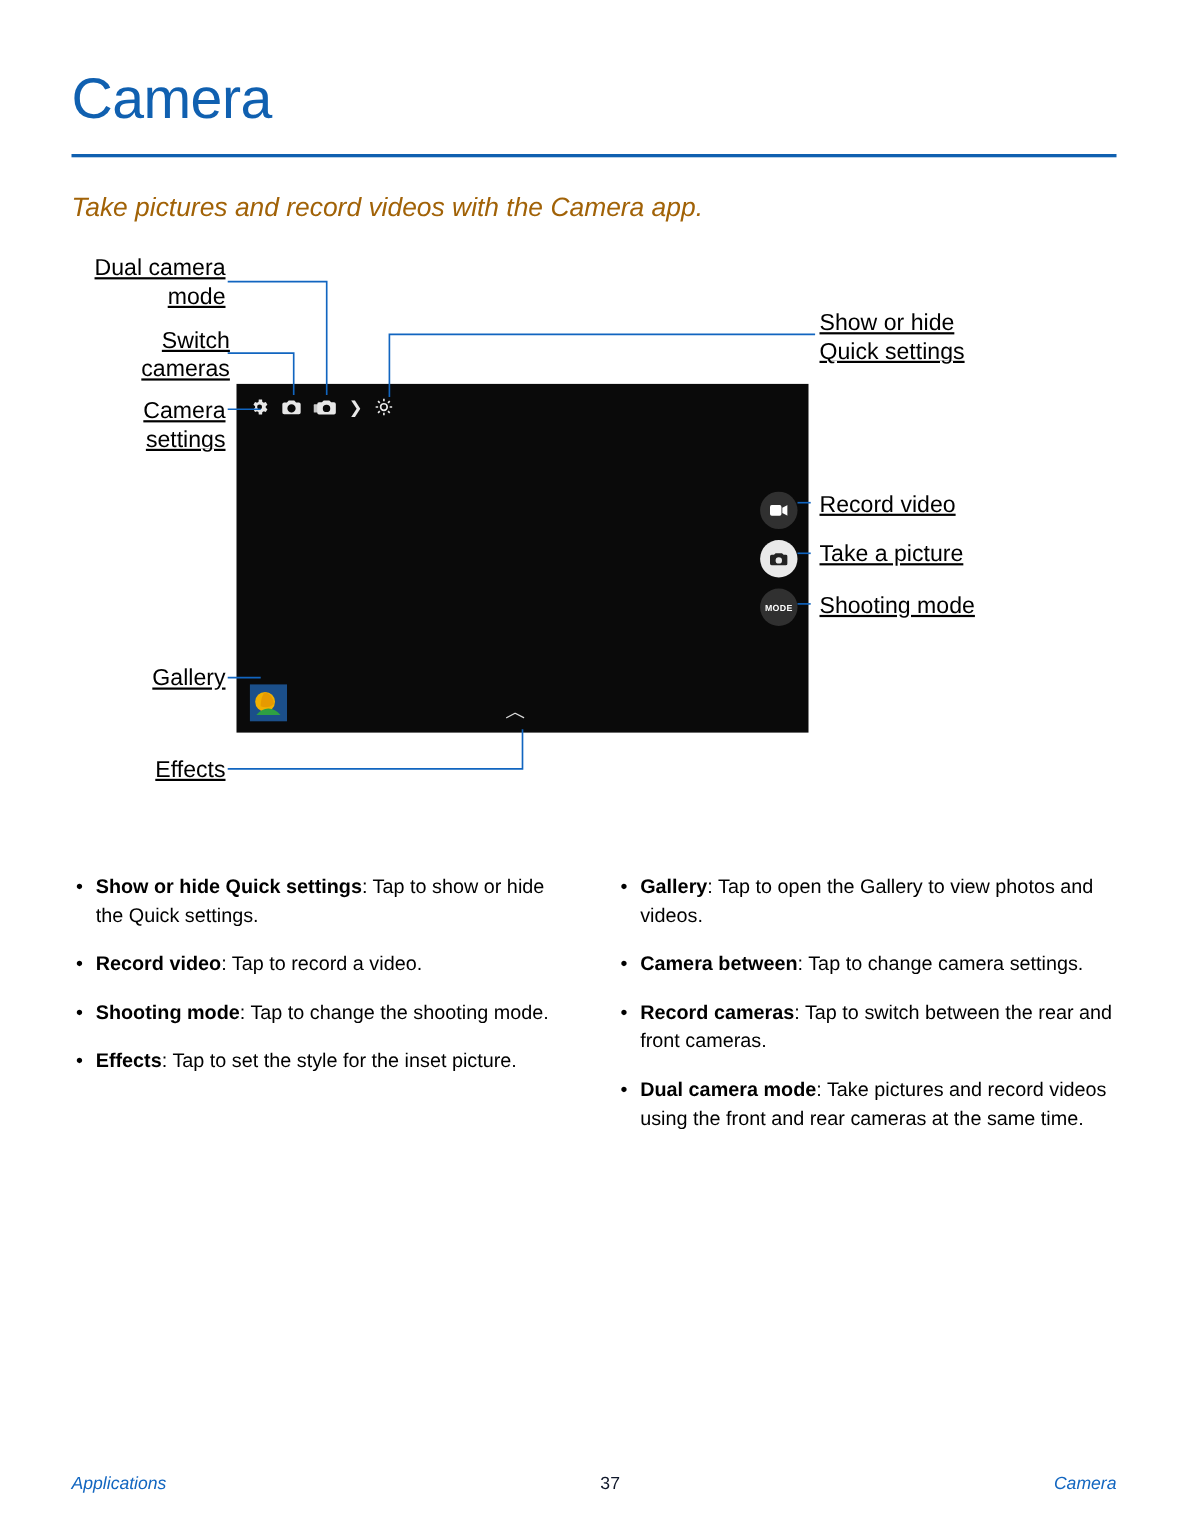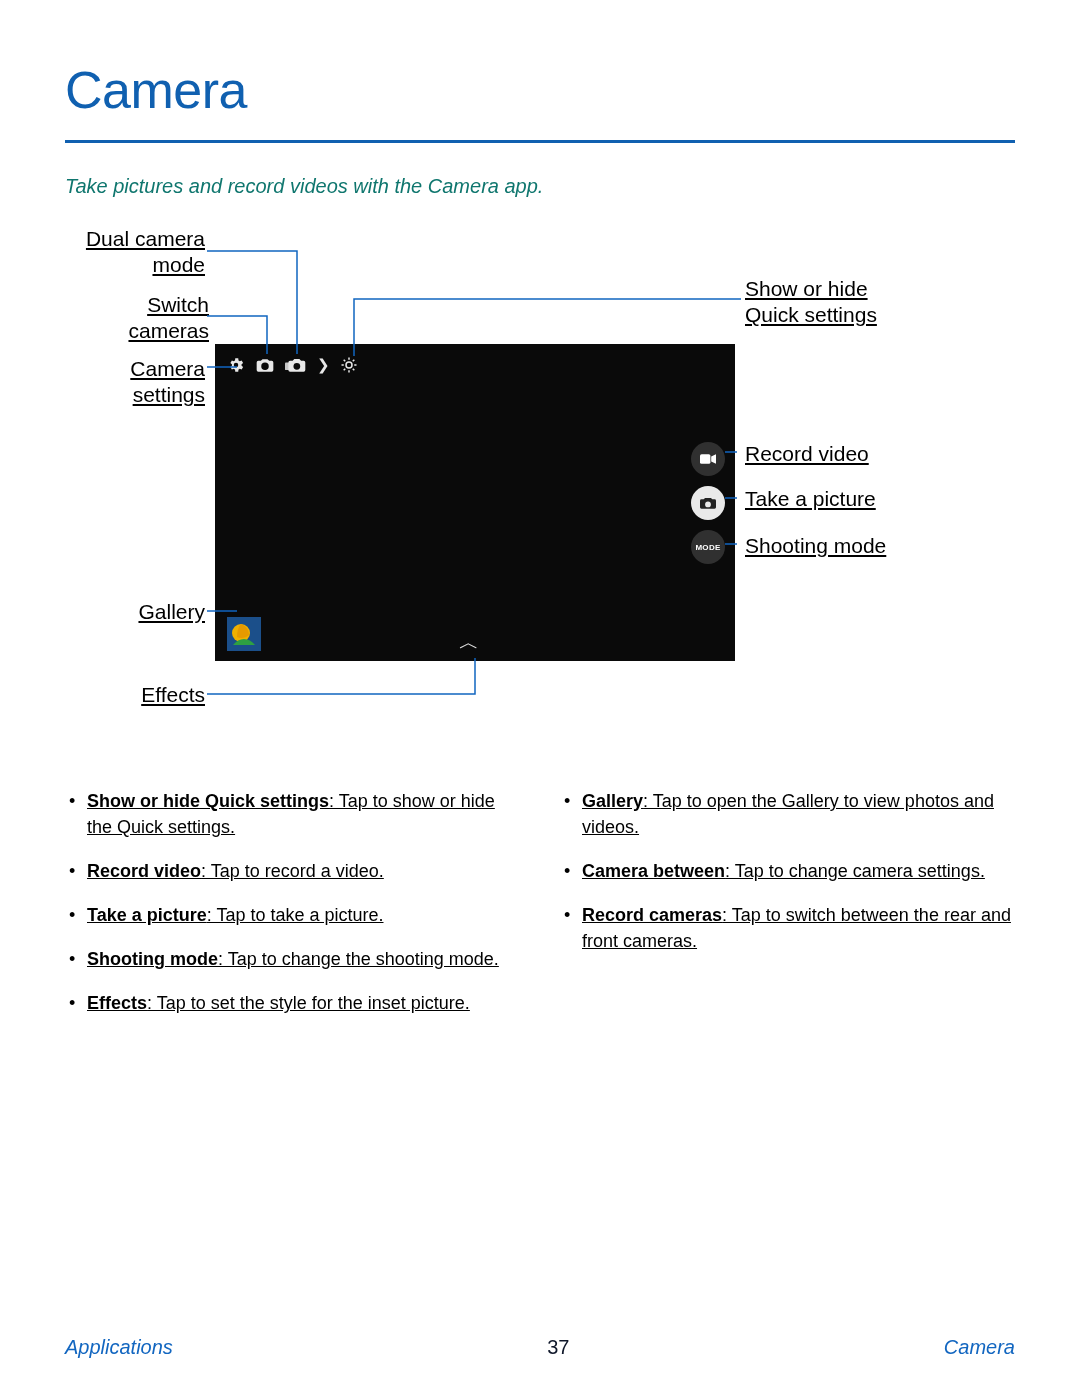--- a/index.html
+++ b/index.html
@@ -1,34 +1,34 @@
 <!DOCTYPE html>
 <html><head>
 <meta charset="utf-8">
 <style>
   html,body{margin:0;padding:0;background:#fff;font-family:Arial,Helvetica,sans-serif;color:#000;}
   .page{width:1080px;height:1397px;position:relative;box-sizing:border-box;padding:60px 65px 0 65px;border-radius:29px;}
   .title{font-size:52px;color:#1060b0;font-weight:400;margin:0 0 20px 0;letter-spacing:-0.5px;}
   .hr{border:none;border-top:3px solid #1060b0;margin:0 0 32px 0;}
-  .subtitle{font-size:20px;color:#0f766e;font-style:italic;margin:0 0 28px 0;}
+  .subtitle{font-size:24px;color:#a16207;font-style:italic;margin:0 0 28px 0;}
   .diagram{position:relative;height:520px;}
   .screenshot{position:absolute;left:150px;top:118px;width:520px;height:317px;background:#0a0a0a;}
   .topbar{position:absolute;left:0;top:2px;height:38px;display:flex;align-items:center;gap:10px;padding-left:12px;color:#fff;}
   .ticon{color:#e8e8e8;font-size:17px;display:inline-flex;align-items:center;justify-content:center;}
   .gallery{position:absolute;left:12px;bottom:10px;width:34px;height:34px;}
   .circbtn{position:absolute;right:10px;width:34px;height:34px;border-radius:50%;display:flex;align-items:center;justify-content:center;font-size:15px;color:#111;}
   .chev{position:absolute;left:244px;bottom:5px;color:#ddd;font-size:20px;}
   .callout{position:absolute;font-size:21px;color:#000;line-height:1.25;text-decoration:underline;}
   svg.lines{position:absolute;left:0;top:0;pointer-events:none;}
   .bullets{display:flex;gap:40px;margin-top:42px;font-size:18px;line-height:1.45;}
   .col{flex:1;}
-  .col ul{list-style:none;padding:0;margin:0;text-decoration:underline;}
+  .col ul{list-style:none;padding:0;margin:0;}
   .col li{position:relative;padding-left:22px;margin-bottom:18px;}
   .col li::before{content:"•";position:absolute;left:4px;top:0;}
-  .footer{position:absolute;left:0;right:0;bottom:38px;padding:0 65px;display:flex;justify-content:space-between;font-size:20px;color:#1266c0;align-items:center;}
+  .footer{position:absolute;left:0;right:0;bottom:38px;padding:0 65px;display:flex;justify-content:space-between;font-size:16px;color:#1266c0;align-items:center;}
   .footer .fi{font-style:italic;}
   .footer .pg{color:#0f172a;}
 </style>
 </head>
 <body>
 
 <div class="page">
   <h1 class="title">Camera</h1>
   <hr class="hr">
   <p class="subtitle">Take pictures and record videos with the Camera app.</p>
@@ -114,30 +114,30 @@
         <path d="M672 318 L660 318"></path>
       </g>
     </svg>
   </div>
 
   <div class="bullets">
     <div class="col">
         <ul id="bl">
           <li><b>Show or hide Quick settings</b>: Tap to show or hide the Quick settings.</li>
           <li><b>Record video</b>: Tap to record a video.</li>
-          <li><b>Take a picture</b>: Tap to take a picture.</li>
           <li><b>Shooting mode</b>: Tap to change the shooting mode.</li>
           <li><b>Effects</b>: Tap to set the style for the inset picture.</li>
         </ul>
       </div>
     <div class="col">
         <ul id="br">
           <li><b>Gallery</b>: Tap to open the Gallery to view photos and videos.</li>
           <li><b>Camera between</b>: Tap to change camera settings.</li>
           <li><b>Record cameras</b>: Tap to switch between the rear and front cameras.</li>
+          <li><b>Dual camera mode</b>: Take pictures and record videos using the front and rear cameras at the same time.</li>
         </ul>
       </div>
   </div>
 
   <div class="footer">
     <span class="fi">Applications</span>
     <span class="pg">37</span>
     <span class="fi">Camera</span>
   </div>
 </div>

